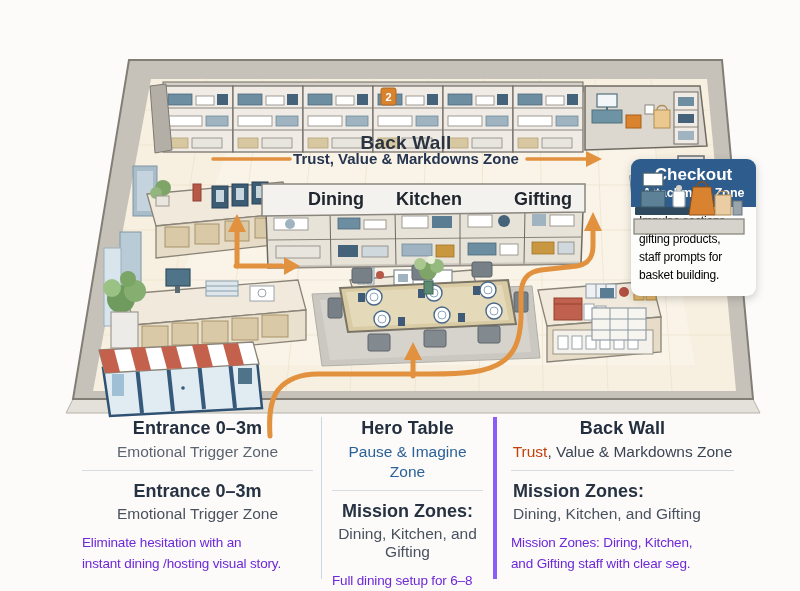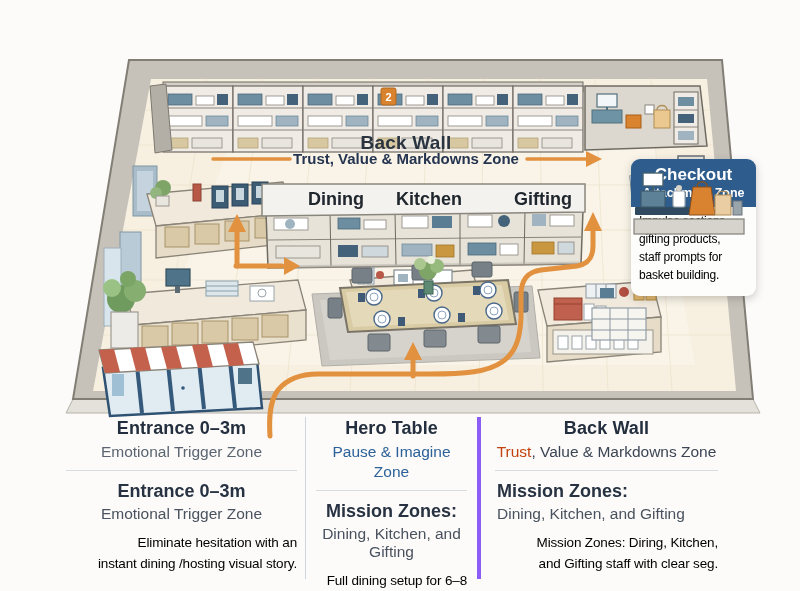--- a/index.html
+++ b/index.html
@@ -29,36 +29,36 @@
     padding:6px 2px 7px;text-align:center;}
   .cc-title{color:#ffffff;font-size:17px;font-weight:bold;line-height:1.15;}
   .cc-sub{color:#ffffff;font-size:12.5px;font-weight:bold;margin-top:1px;}
   .cc-illo{display:block;margin:6px auto 0;}
   .cc-body{padding:5px 8px 12px;font-size:12px;line-height:1.52;
     color:#000000;white-space:pre-line;text-align:left;letter-spacing:-.2px;}
   
   .annotations{position:absolute;left:58px;top:417px;width:704px;height:162px;
     display:flex;}
   .col{box-sizing:border-box;text-align:center;}
-  .col-1{width:247px;padding:0 8px;}
+  .col-1{width:247px;padding:0 8px;margin-left:16px;}
   .col-2{width:176px;padding:0 10px;border-left:1px solid #ccd6df;
     border-right:4px solid #8b5cf6;}
   .col-3{width:247px;padding:0 10px 0 14px;}
   .a-title{font-size:18px;font-weight:bold;color:#232f3e;line-height:1.25;
     letter-spacing:.1px;}
   .a-sub{font-size:15.5px;color:#5b6572;line-height:1.3;margin-top:2px;}
   .a-sub.blue{color:#2c6199;font-weight:400;}
   .a-sub .lead{color:#c2410c;font-weight:500;}
   .a-sub .rest{color:#3b4554;font-weight:500;}
   .a-div{border:none;border-top:1px solid #d7dce2;margin:8px 0 9px;}
   .a-title2{font-size:18px;font-weight:bold;color:#273242;line-height:1.25;}
   .a-sub2{font-size:15.5px;color:#49525e;margin-top:3px;}
   .col-3 .a-title2,.col-3 .a-sub2{text-align:left;padding-left:2px;}
-  .a-body{font-size:13.5px;color:#000000;line-height:1.55;margin-top:10px;
-    white-space:pre-line;text-align:right;letter-spacing:-.15px;}
+  .a-body{font-size:13.5px;color:#6d28d9;line-height:1.55;margin-top:10px;
+    white-space:pre-line;text-align:left;letter-spacing:-.15px;}
 </style>
 </head>
 <body>
 
 <div class="stage">
 
   <svg width="800" height="591" viewBox="0 0 800 591">
 
     <polygon points="73,399 753,399 760,413 66,413" fill="#e4e1da" stroke="#b7b3ab" stroke-width="1"></polygon>
 

